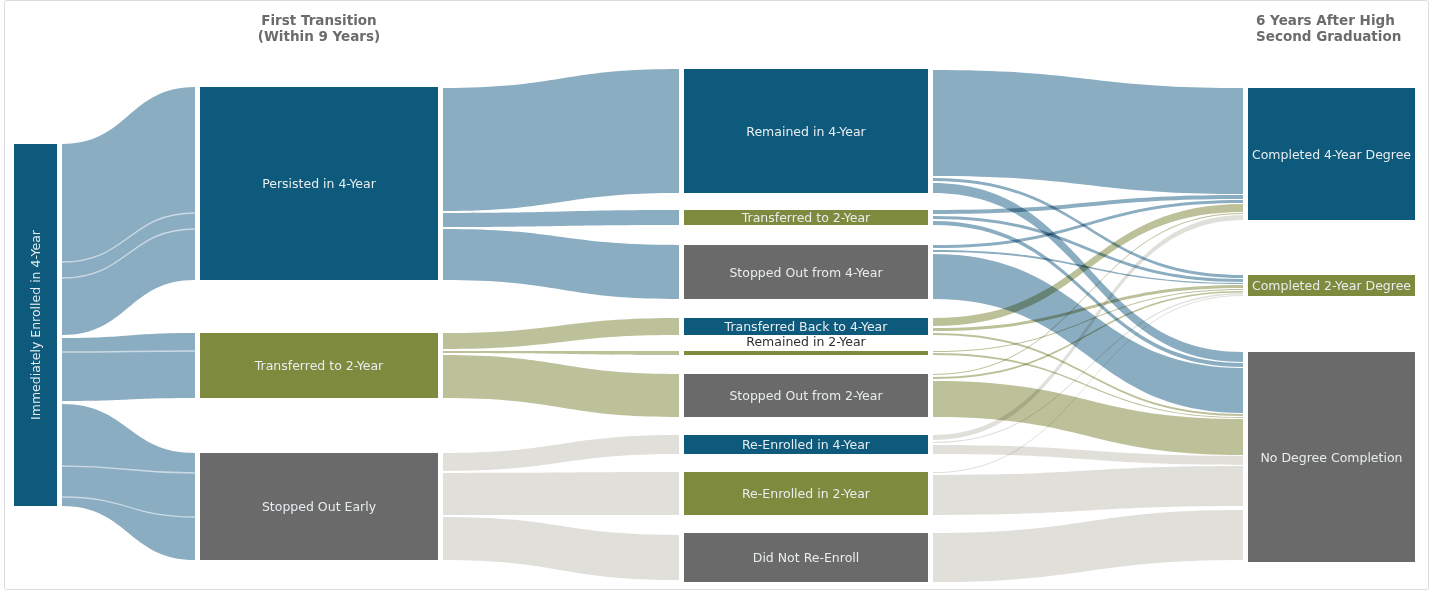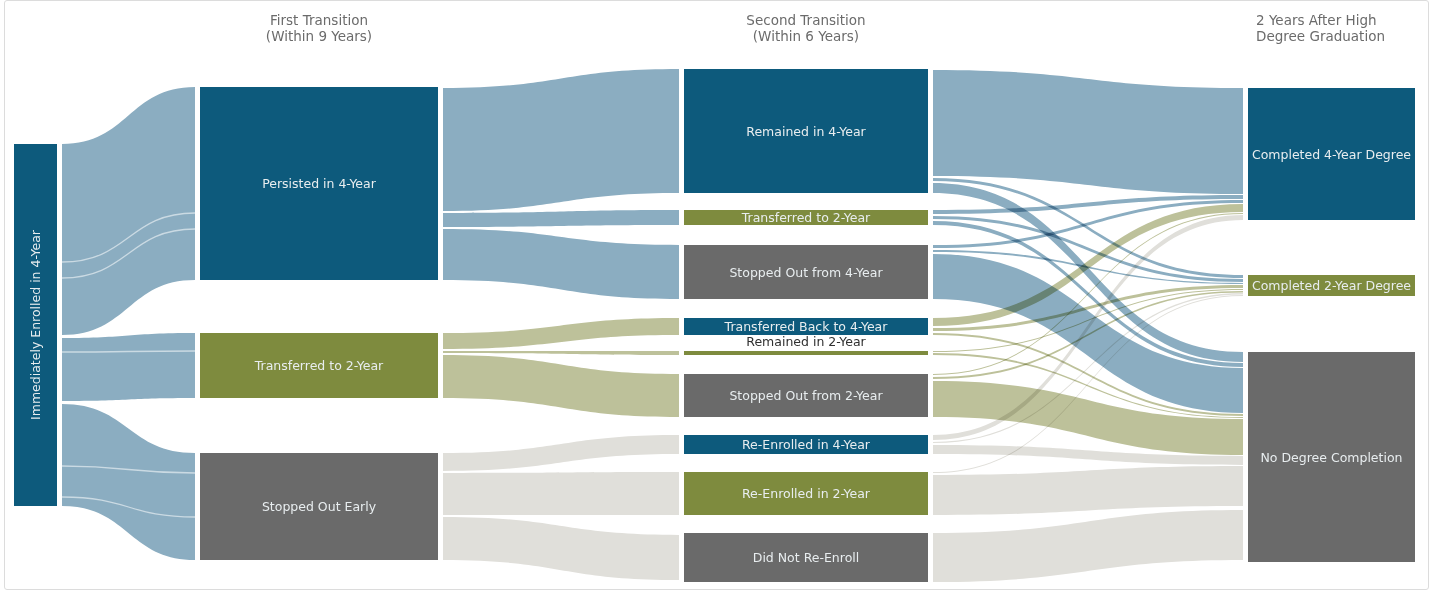--- a/index.html
+++ b/index.html
@@ -1,20 +1,20 @@
 <!DOCTYPE html>
 <html><head>
 <meta charset="utf-8">
 <style>
   html,body{margin:0;padding:0;background:#ffffff;}
   body{font-family:"DejaVu Sans","Liberation Sans",sans-serif;}
   #stage{position:relative;width:1430px;height:590px;background:#ffffff;overflow:hidden;}
   .frame{position:absolute;left:4px;top:0px;width:1423px;height:588px;
          border:1px solid #dcdcdc;border-radius:3px;pointer-events:none;}
-  .col-header{position:absolute;top:12px;font-size:13.5px;font-weight:normal;
+  .col-header{position:absolute;top:12px;font-size:13.5px;font-weight:bold;
               color:#6b6b6b;line-height:16px;white-space:nowrap;}
   .col-header.centered{transform:translateX(-50%);text-align:center;}
   .col-header span{display:block;}
   svg{position:absolute;left:0;top:0;}
   .link{stroke:none;}
   .blend{mix-blend-mode:multiply;}
   .hairline{fill:none;stroke:#ffffff;stroke-width:1.3;opacity:0.55;pointer-events:none;}
   .node-label{font-size:12.5px;pointer-events:none;}
 </style>
 </head>
@@ -93,23 +93,19 @@
       <rect x="1248" y="275" width="167" height="21" fill="#7e8b3e"></rect>
       <text class="node-label" text-anchor="middle" x="1331.5" y="290" fill="#e8edef">Completed 2-Year Degree</text>
       <rect x="1248" y="352" width="167" height="210" fill="#6a6a6a"></rect>
       <text class="node-label" text-anchor="middle" x="1331.5" y="461.5" fill="#e8edef">No Degree Completion</text>
     </svg>
 
   <div class="col-header centered" style="left:319px">
     <span>First Transition</span>
     <span>(Within 9 Years)</span>
   </div>
-  <div class="col-header centered" style="left:806px">
-    <span>Second Transition</span>
-    <span>(Within 6 Years)</span>
-  </div>
   <div class="col-header" style="left:1256px">
-    <span>2 Years After High</span>
-    <span>Degree Graduation</span>
+    <span>6 Years After High</span>
+    <span>Second Graduation</span>
   </div>
 
   <div class="frame"></div>
 </div>
 
 </body></html>

